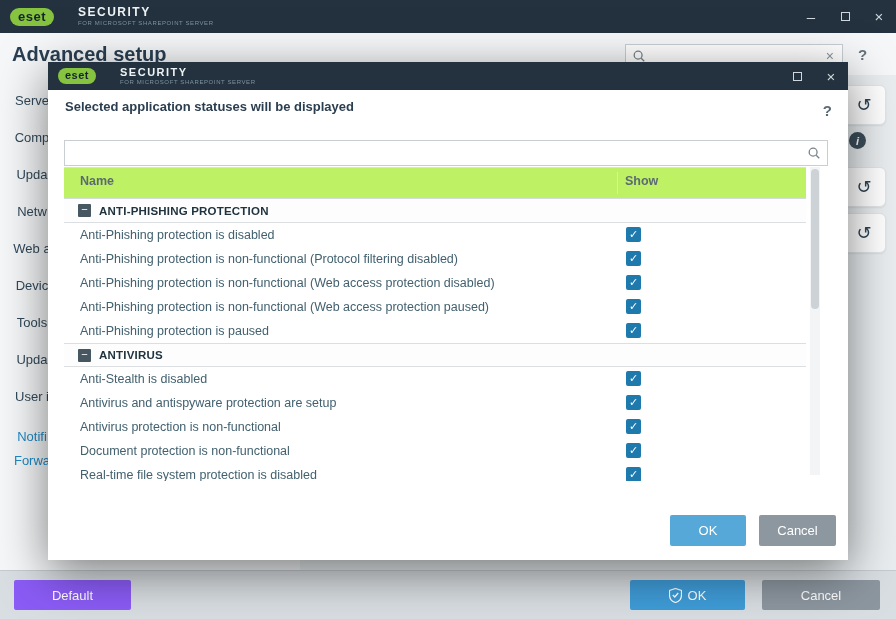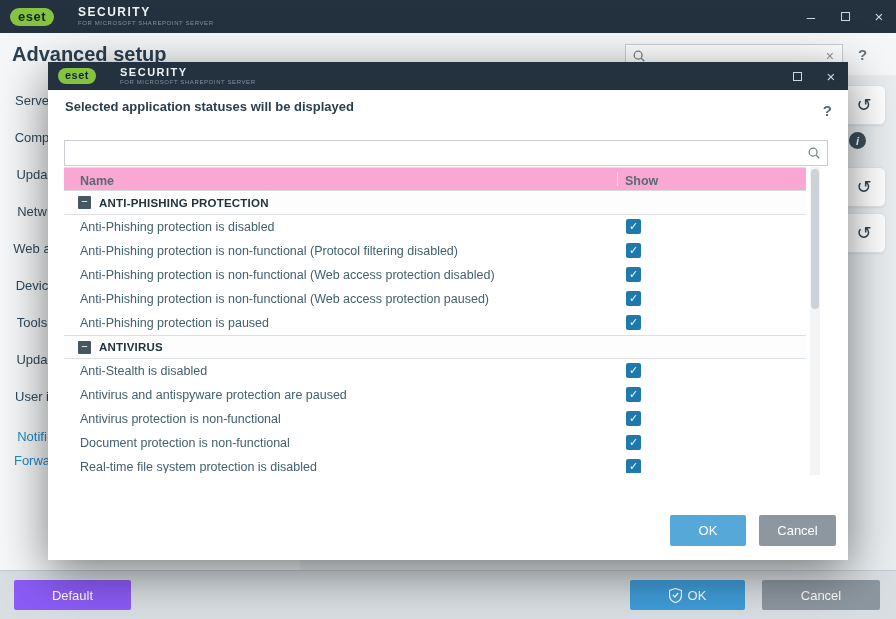--- a/index.html
+++ b/index.html
@@ -70,21 +70,21 @@
   
   .dialog { position: absolute; left: 48px; top: 62px; width: 800px; height: 498px; background: #fff; box-shadow: 0 12px 45px rgba(0,0,0,.5); }
   .dialog-body { position: absolute; top: 28px; left: 0; right: 0; bottom: 0; }
   .dialog-title { position: absolute; left: 17px; top: 9px; font-size: 13px; font-weight: 700; color: #2b3e50; }
   .dialog-help { position: absolute; right: 16px; top: 12px; color: #5a6a75; font-size: 15px; font-weight: 700; }
 
   .dlg-search { position: absolute; left: 16px; top: 50px; width: 764px; height: 26px; border: 1px solid #c9ced3; background: #fff; display: flex; align-items: center; padding: 0 6px; }
   .dlg-search input { flex: 1; border: none; outline: none; font-size: 12px; color: #2a3f52; background: transparent; min-width: 0; }
 
   .table { position: absolute; left: 16px; top: 77px; width: 742px; }
-  .thead { position: relative; height: 24px; border-top: 1px solid #dce0e3; border-bottom: 1px solid #d5dadd; background: #f9a8d4; }
+  .thead { position: relative; height: 32px; border-top: 1px solid #dce0e3; border-bottom: 1px solid #d5dadd; background: #bef264; }
   .thead .col-name { position: absolute; left: 16px; top: 6px; font-size: 12.5px; font-weight: 700; color: #5c6a74; }
   .thead .col-divider { position: absolute; left: 553px; top: 4px; bottom: 4px; width: 1px; background: #dfe3e5; }
   .thead .col-show { position: absolute; left: 561px; top: 6px; font-size: 12.5px; font-weight: 700; color: #5c6a74; }
   .tbody { position: relative; height: 282px; overflow: hidden; }
 
   .group-row { height: 24px; display: flex; align-items: center; border-top: 1px solid #dcdfe2; border-bottom: 1px solid #dcdfe2; background: #fdfdfd; }
   .group-row:first-child { border-top: none; }
   .collapse-box { margin-left: 14px; width: 13px; height: 13px; background: #465761; color: #fff; font-size: 11px; line-height: 11px; text-align: center; border-radius: 1px; flex: none; }
   .group-label { margin-left: 8px; font-size: 11.5px; font-weight: 700; color: #20333f; letter-spacing: .2px; }
 
@@ -236,21 +236,21 @@
           </div>
           <div class="group-row">
             <span class="collapse-box">−</span>
             <span class="group-label">ANTIVIRUS</span>
           </div>
           <div class="item-row">
             <span class="row-label">Anti-Stealth is disabled</span>
             <span class="checkbox checked">✓</span>
           </div>
           <div class="item-row">
-            <span class="row-label">Antivirus and antispyware protection are paused</span>
+            <span class="row-label">Antivirus and antispyware protection are setup</span>
             <span class="checkbox checked">✓</span>
           </div>
           <div class="item-row">
             <span class="row-label">Antivirus protection is non-functional</span>
             <span class="checkbox checked">✓</span>
           </div>
           <div class="item-row">
             <span class="row-label">Document protection is non-functional</span>
             <span class="checkbox checked">✓</span>
           </div>

